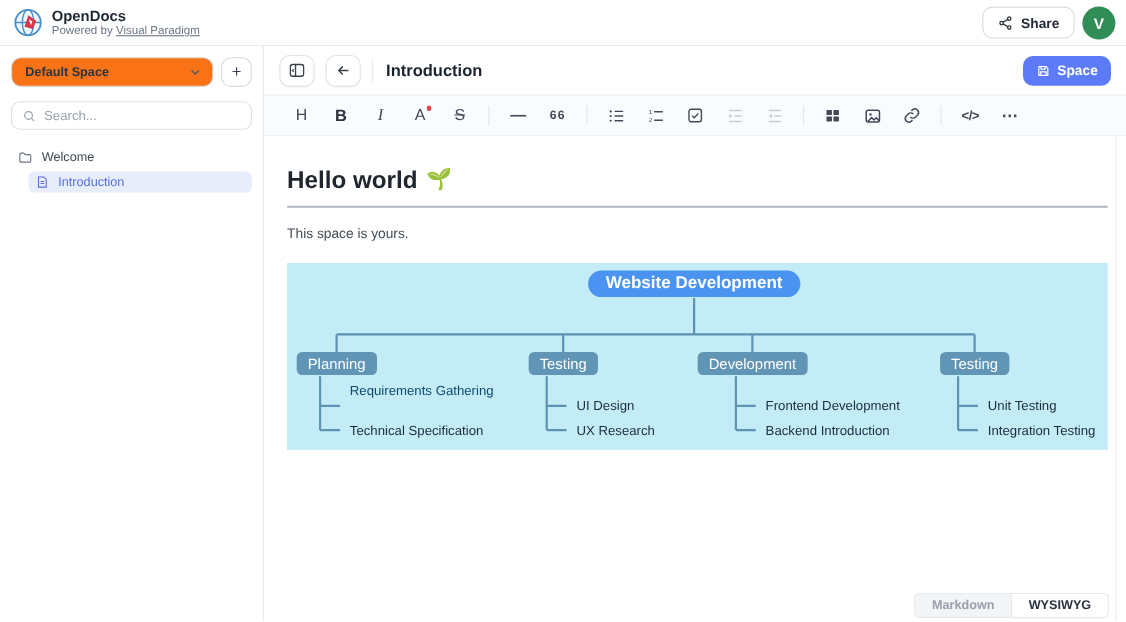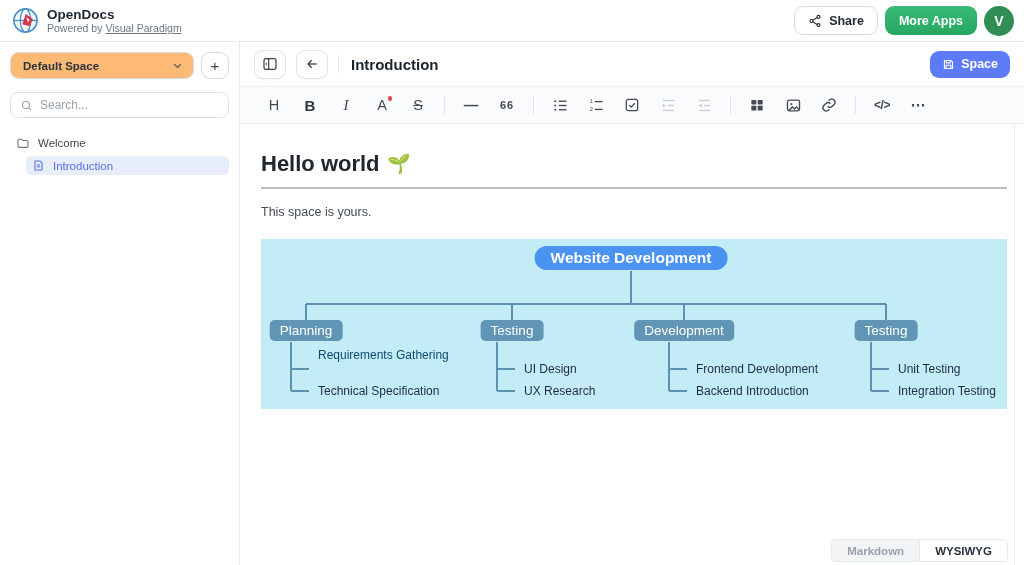--- a/index.html
+++ b/index.html
@@ -24,21 +24,21 @@
     font-size:12.5px; cursor:pointer; }
   .avatar { width:30px; height:30px; border-radius:50%; background:#2f8d55; color:#fff;
     font-weight:bold; font-size:14px; display:flex; align-items:center; justify-content:center; cursor:pointer; }
 
   
   .bodyrow { flex:1; display:flex; min-height:0; }
 
   
   .sidebar { width:240px; flex-shrink:0; border-right:1px solid #e7eaee; padding:10px; background:#fff; }
   .space-row { display:flex; gap:7px; margin-bottom:13px; }
-  .space-select { flex:1; height:27px; border:1px solid #d7dbe1; border-radius:9px; background:#fdba74;
+  .space-select { flex:1; height:27px; border:1px solid #d7dbe1; border-radius:9px; background:#f97316;
     display:flex; align-items:center; justify-content:space-between; padding:0 9px 0 12px;
     font-size:11.5px; font-weight:bold; color:#2b333d; cursor:pointer; }
   .add-btn { width:28px; height:27px; border:1px solid #d7dbe1; border-radius:9px; background:#fff;
     font-size:15px; color:#3a424c; display:flex; align-items:center; justify-content:center; cursor:pointer; }
   .search-box { height:26px; border:1px solid #dde1e6; border-radius:8px; display:flex;
     align-items:center; gap:7px; padding:0 9px; margin-bottom:15px; color:#9aa3ad; background:#fff; }
   .search-box input { border:none; outline:none; font-size:12px; color:#3c444e; width:100%;
     background:transparent; font-family:inherit; }
   .search-box input::placeholder { color:#9aa3ad; }
   .tree-row { display:flex; align-items:center; gap:8px; height:19px; padding:0 6px;
@@ -133,21 +133,20 @@
           <svg class="ic" width="14" height="14" viewBox="0 0 24 24" fill="none" stroke="#2a3138" stroke-width="2">
             <circle cx="18" cy="5" r="2.6"></circle>
               <circle cx="6" cy="12" r="2.6"></circle>
               <circle cx="18" cy="19" r="2.6"></circle>
             <line x1="8.3" y1="10.8" x2="15.7" y2="6.2"></line>
               <line x1="8.3" y1="13.2" x2="15.7" y2="17.8"></line>
           </svg>
         </span>
         <span>Share</span>
       </button>
-      <button class="btn-moreapps">More Apps</button>
       <div class="avatar">V</div>
     </div>
   </div>
 
   <div class="bodyrow">
 
     <div class="sidebar">
       <div class="space-row">
         <div class="space-select">
           <span>Default Space</span>

